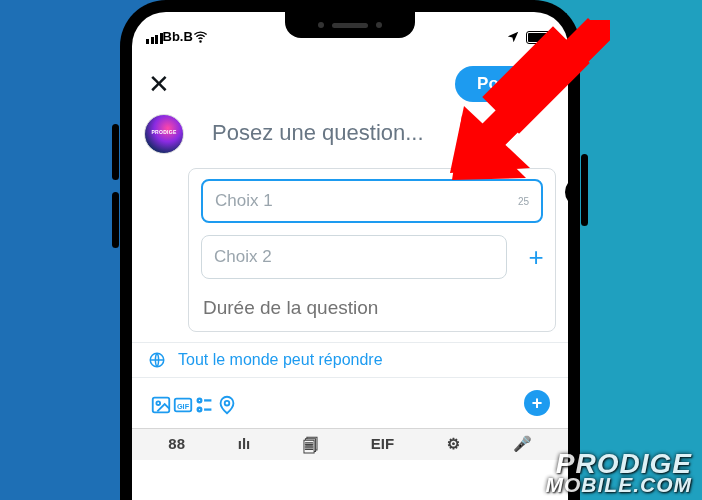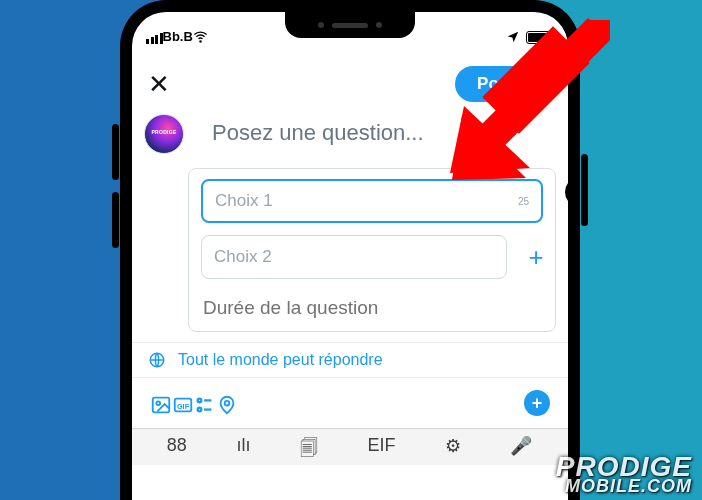--- a/index.html
+++ b/index.html
@@ -70,26 +70,26 @@
   .reply-row{margin-top:10px;border-top:1px solid #e8ecef;border-bottom:1px solid #e8ecef;padding:8px 16px;display:flex;align-items:center;gap:12px;color:#1d9bf0;font-size:16px;}
   .reply-row .globe{width:18px;height:18px;}
 
   .media-row{display:flex;align-items:flex-end;padding:12px 18px;}
   .media-row .ic{width:22px;height:22px;color:#1d9bf0;}
   .media-row .ic.loc{color:#1d9bf0;}
   .media-row .divider{flex:1;}
   .plus-badge{width:26px;height:26px;border-radius:50%;background:#1d9bf0;display:flex;align-items:center;justify-content:center;color:#fff;font-size:18px;font-weight:700;margin-left:auto;}
 
   .kbrow{display:flex;justify-content:space-around;padding:6px 10px 0;color:#404040;border-top:1px solid #d6d6d6;background:#f4f4f4;}
-  .kbrow .k{font-size:18px;}
+  .kbrow .k{font-size:15px;font-weight:bold;}
 
   .arrow-overlay{position:absolute;left:410px;top:20px;width:200px;height:170px;pointer-events:none;}
   .watermark{position:absolute;right:10px;bottom:6px;color:#fff;font-weight:800;font-style:italic;letter-spacing:1px;
     text-shadow:0 0 4px #000,1px 1px 2px #000;font-size:28px;line-height:.85;text-align:right;opacity:.85;}
-  .watermark .l2{font-size:18px;display:block;}
+  .watermark .l2{font-size:21px;display:block;}
 </style>
 </head>
 <body>
 
 <div class="bg">
   <div class="side-btn vol1"></div>
   <div class="side-btn vol2"></div>
   <div class="side-btn pwr"></div>
 
   <div class="phone">

